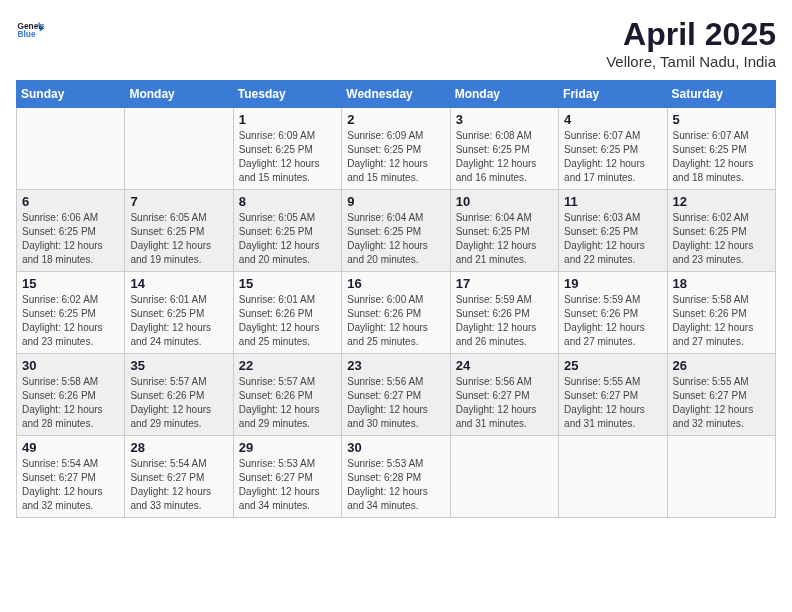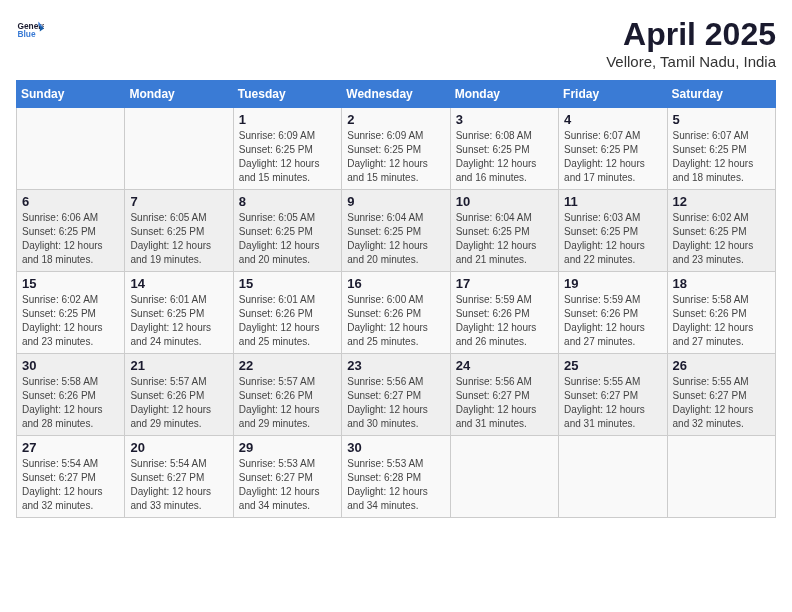--- a/index.html
+++ b/index.html
@@ -195,21 +195,21 @@
           <div class="day-number">18</div>
           <div class="day-info">Sunrise: 5:58 AM<br>Sunset: 6:26 PM<br>Daylight: 12 hours<br>and 27 minutes.</div>
         </td>
       </tr>
       <tr>
         <td>
           <div class="day-number">30</div>
           <div class="day-info">Sunrise: 5:58 AM<br>Sunset: 6:26 PM<br>Daylight: 12 hours<br>and 28 minutes.</div>
         </td>
         <td>
-          <div class="day-number">21</div>
+          <div class="day-number">35</div>
           <div class="day-info">Sunrise: 5:57 AM<br>Sunset: 6:26 PM<br>Daylight: 12 hours<br>and 29 minutes.</div>
         </td>
         <td>
           <div class="day-number">22</div>
           <div class="day-info">Sunrise: 5:57 AM<br>Sunset: 6:26 PM<br>Daylight: 12 hours<br>and 29 minutes.</div>
         </td>
         <td>
           <div class="day-number">23</div>
           <div class="day-info">Sunrise: 5:56 AM<br>Sunset: 6:27 PM<br>Daylight: 12 hours<br>and 30 minutes.</div>
         </td>
@@ -221,25 +221,25 @@
           <div class="day-number">25</div>
           <div class="day-info">Sunrise: 5:55 AM<br>Sunset: 6:27 PM<br>Daylight: 12 hours<br>and 31 minutes.</div>
         </td>
         <td>
           <div class="day-number">26</div>
           <div class="day-info">Sunrise: 5:55 AM<br>Sunset: 6:27 PM<br>Daylight: 12 hours<br>and 32 minutes.</div>
         </td>
       </tr>
       <tr>
         <td>
-          <div class="day-number">27</div>
+          <div class="day-number">49</div>
           <div class="day-info">Sunrise: 5:54 AM<br>Sunset: 6:27 PM<br>Daylight: 12 hours<br>and 32 minutes.</div>
         </td>
         <td>
-          <div class="day-number">20</div>
+          <div class="day-number">28</div>
           <div class="day-info">Sunrise: 5:54 AM<br>Sunset: 6:27 PM<br>Daylight: 12 hours<br>and 33 minutes.</div>
         </td>
         <td>
           <div class="day-number">29</div>
           <div class="day-info">Sunrise: 5:53 AM<br>Sunset: 6:27 PM<br>Daylight: 12 hours<br>and 34 minutes.</div>
         </td>
         <td>
           <div class="day-number">30</div>
           <div class="day-info">Sunrise: 5:53 AM<br>Sunset: 6:28 PM<br>Daylight: 12 hours<br>and 34 minutes.</div>
         </td>

